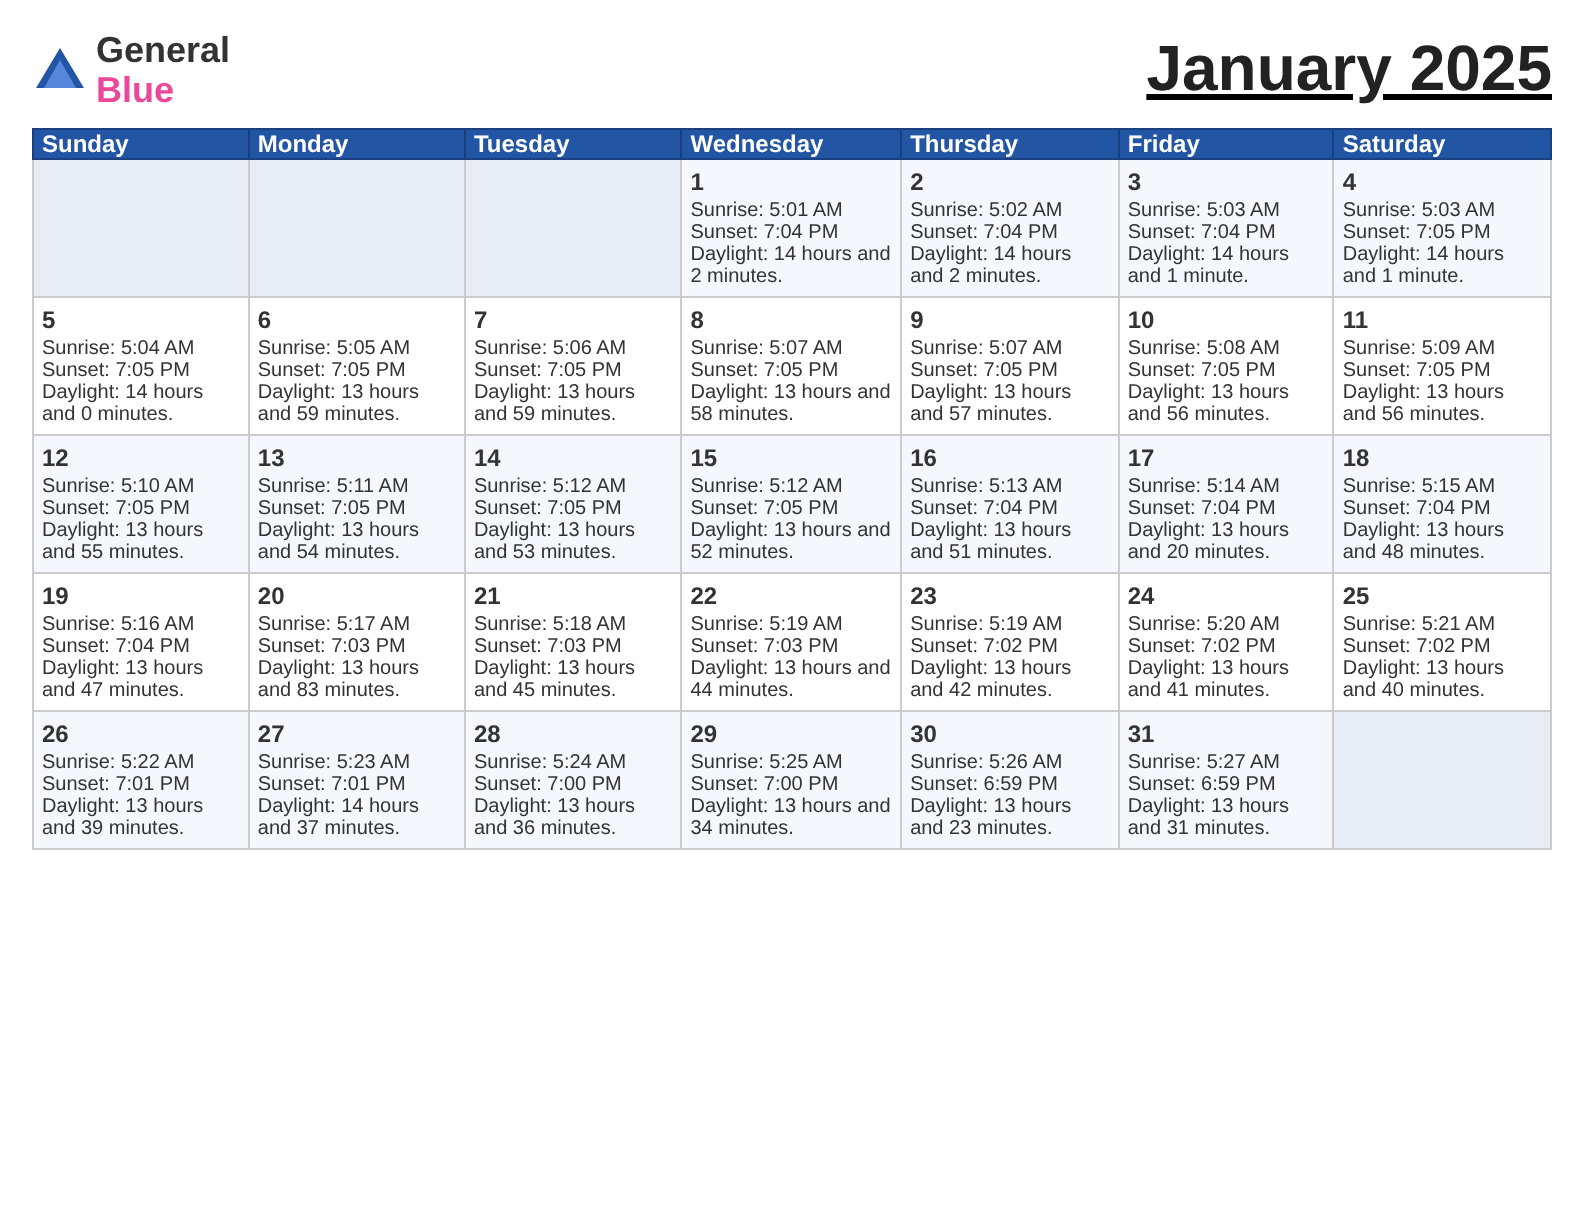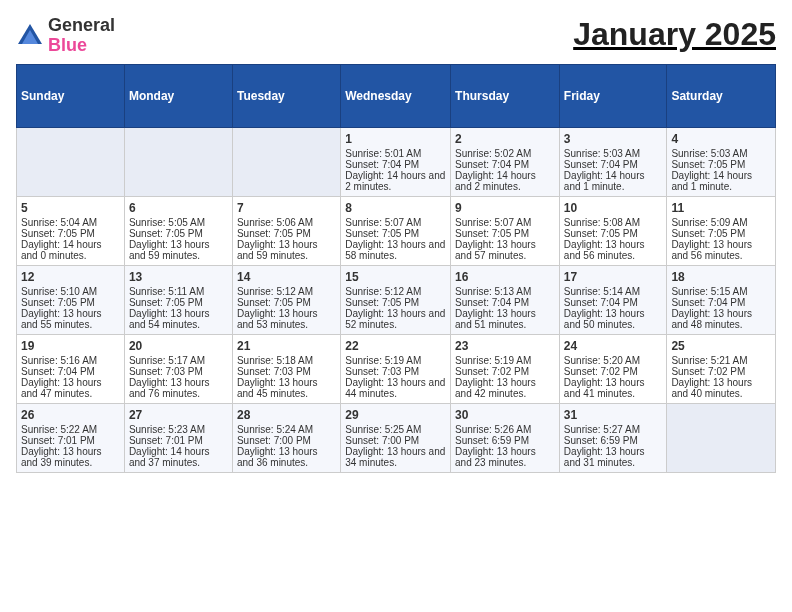--- a/index.html
+++ b/index.html
@@ -47,21 +47,21 @@
     }
     .calendar {
       width: 100%;
       border-collapse: collapse;
     }
     .calendar th {
       background: #2255a4;
       color: #fff;
       font-size: 12px;
       font-weight: bold;
-      padding: 24px 4px;
+      padding: 0 4px;
       text-align: left;
       border: 1px solid #1a4080;
     }
     .calendar td {
       border: 1px solid #ccc;
       vertical-align: top;
       padding: 4px;
       width: 113px;
       min-height: 80px;
       font-size: 10px;
@@ -217,41 +217,41 @@
         <td>
           <span class="day-num">16</span>
           <div>Sunrise: 5:13 AM</div>
           <div>Sunset: 7:04 PM</div>
           <div>Daylight: 13 hours and 51 minutes.</div>
         </td>
         <td>
           <span class="day-num">17</span>
           <div>Sunrise: 5:14 AM</div>
           <div>Sunset: 7:04 PM</div>
-          <div>Daylight: 13 hours and 50 minutes.</div>
+          <div>Daylight: 13 hours and 20 minutes.</div>
         </td>
         <td>
           <span class="day-num">18</span>
           <div>Sunrise: 5:15 AM</div>
           <div>Sunset: 7:04 PM</div>
           <div>Daylight: 13 hours and 48 minutes.</div>
         </td>
       </tr>
       <tr>
         <td>
           <span class="day-num">19</span>
           <div>Sunrise: 5:16 AM</div>
           <div>Sunset: 7:04 PM</div>
           <div>Daylight: 13 hours and 47 minutes.</div>
         </td>
         <td>
           <span class="day-num">20</span>
           <div>Sunrise: 5:17 AM</div>
           <div>Sunset: 7:03 PM</div>
-          <div>Daylight: 13 hours and 76 minutes.</div>
+          <div>Daylight: 13 hours and 83 minutes.</div>
         </td>
         <td>
           <span class="day-num">21</span>
           <div>Sunrise: 5:18 AM</div>
           <div>Sunset: 7:03 PM</div>
           <div>Daylight: 13 hours and 45 minutes.</div>
         </td>
         <td>
           <span class="day-num">22</span>
           <div>Sunrise: 5:19 AM</div>

